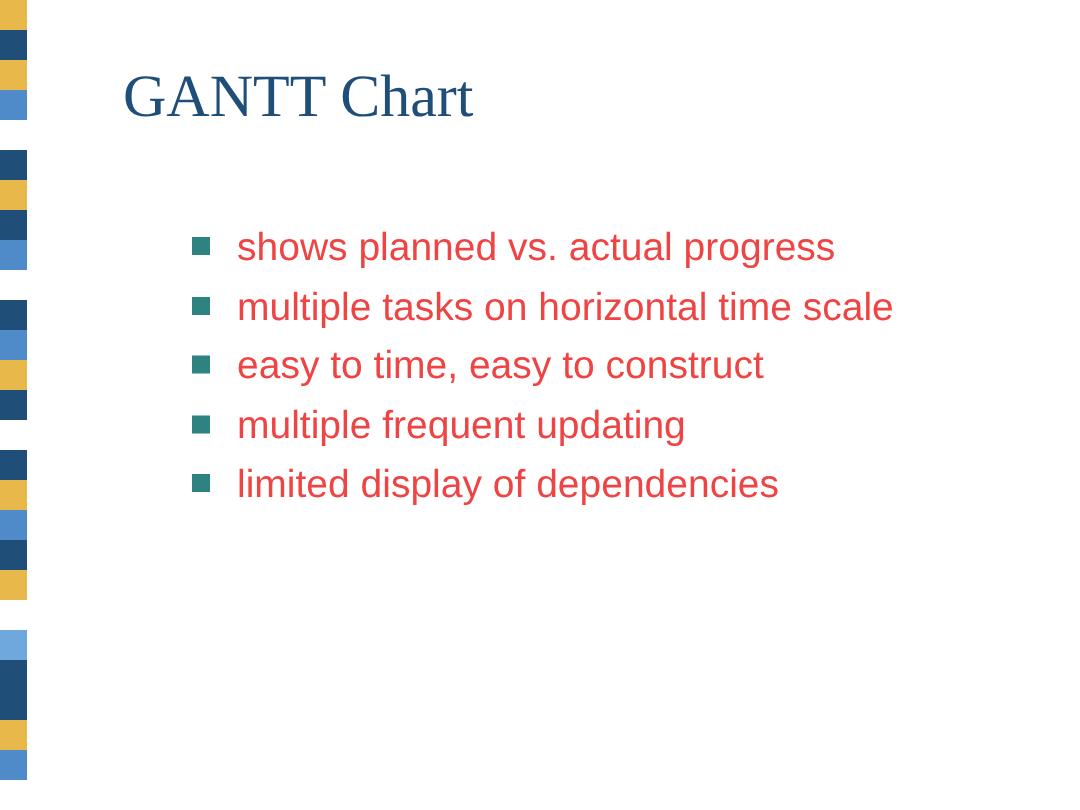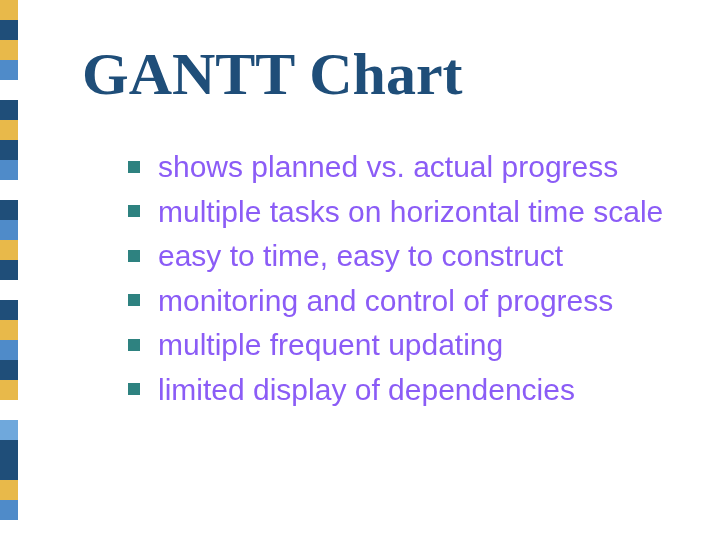--- a/index.html
+++ b/index.html
@@ -26,23 +26,23 @@
     flex-direction: column;
   }
   .sidebar .stripe {
     flex: 1 1 auto;
   }
   .title {
     position: absolute;
     left: 82px;
     top: 40px;
     font-family: "Times New Roman", Times, serif;
-    font-size: 60px;
+    font-size: 40px;
     color: #1f4e79;
-    font-weight: 700;
+    font-weight: 400;
   }
   .content {
     position: absolute;
     left: 128px;
     top: 148px;
     right: 40px;
   }
   .bullet-row {
     display: flex;
     align-items: center;
@@ -50,22 +50,22 @@
     line-height: 1.25;
   }
   .bullet-mark {
     width: 12px;
     height: 12px;
     background: #2e8280;
     margin-right: 18px;
     flex-shrink: 0;
   }
   .bullet-text {
-    font-size: 30px;
-    color: #8b5cf6;
+    font-size: 26px;
+    color: #ef4444;
   }
 </style>
 </head>
 <body>
 
 <div class="slide">
 
   <div class="sidebar">
       <div class="stripe" style="background: rgb(232, 185, 74);"></div>
       <div class="stripe" style="background: rgb(31, 78, 121);"></div>
@@ -106,24 +106,20 @@
     <div class="bullet-row">
       <div class="bullet-mark"></div>
       <div class="bullet-text">multiple tasks on horizontal time scale</div>
     </div>
     <div class="bullet-row">
       <div class="bullet-mark"></div>
       <div class="bullet-text">easy to time, easy to construct</div>
     </div>
     <div class="bullet-row">
       <div class="bullet-mark"></div>
-      <div class="bullet-text">monitoring and control of progress</div>
-    </div>
-    <div class="bullet-row">
-      <div class="bullet-mark"></div>
       <div class="bullet-text">multiple frequent updating</div>
     </div>
     <div class="bullet-row">
       <div class="bullet-mark"></div>
       <div class="bullet-text">limited display of dependencies</div>
     </div>
   </div>
 
 </div>
 

